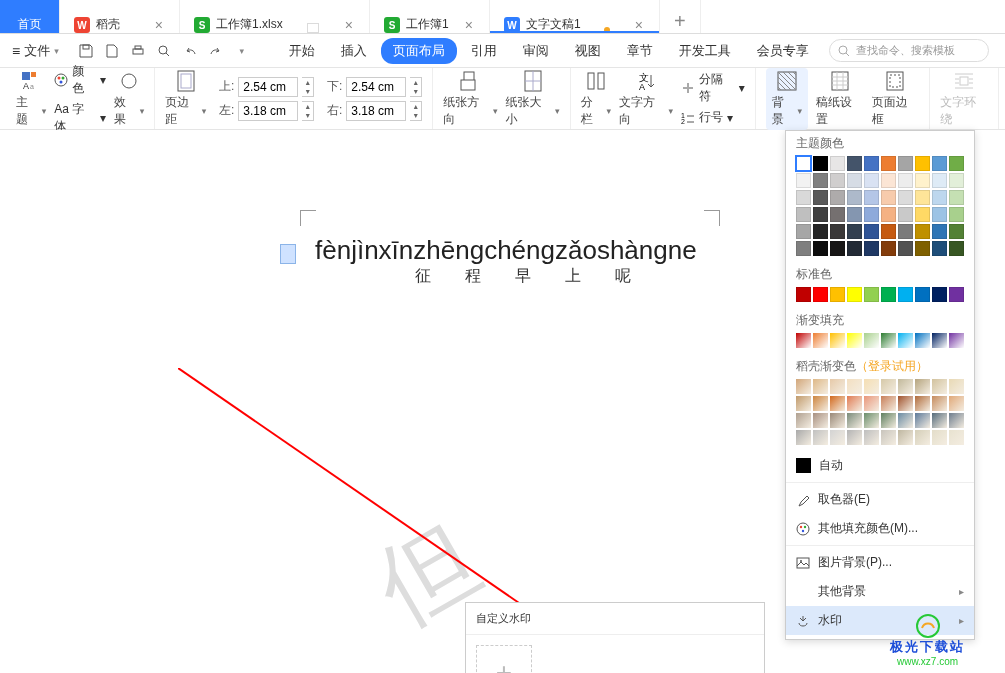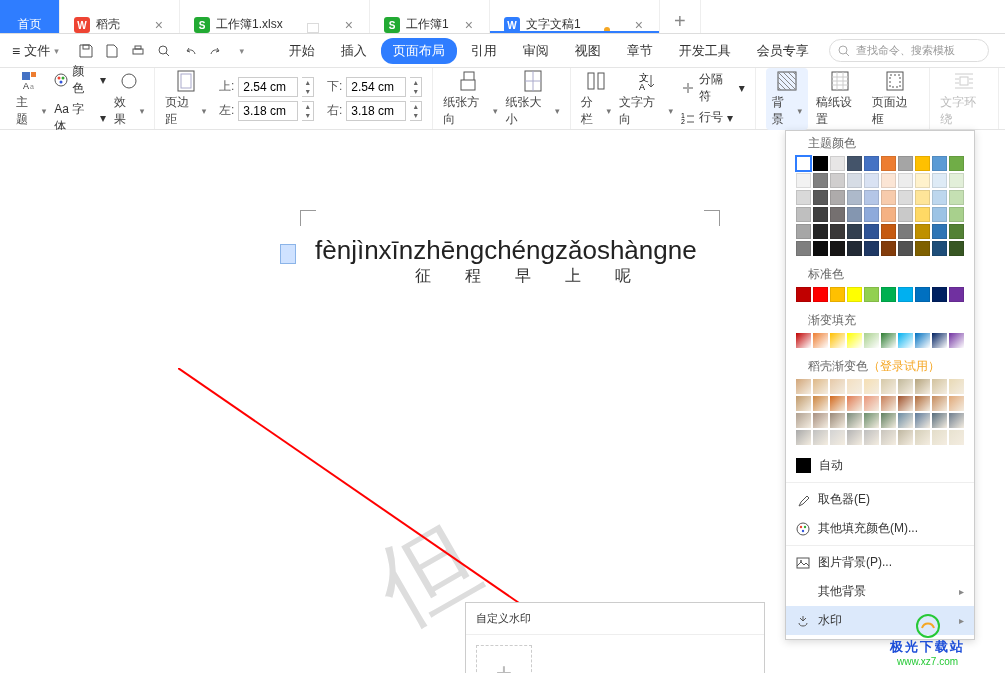--- a/index.html
+++ b/index.html
@@ -47,21 +47,21 @@
 .hanzi { position:absolute; left:415px; top:136px; font-size:16px; letter-spacing:34px; color:#333; }
 .watermark-text { position:absolute; left:380px; top:380px; font-size:96px; color:#ddd; transform:rotate(-30deg); font-family:"KaiTi", serif; pointer-events:none; }
 
 .wm-popup { position:absolute; left:465px; top:472px; width:300px; border:1px solid #ccc; background:#fff; }
 .wm-popup .hdr { padding:8px 10px; font-size:11px; border-bottom:1px solid #eee; }
 .wm-popup .add { width:56px; height:56px; border:1px dashed #ccc; margin:10px; display:flex; align-items:center; justify-content:center; color:#bbb; font-size:28px; }
 
 .bg-panel { position:absolute; right:30px; top:0; width:190px; background:#fff; border:1px solid #ccc; box-shadow:0 2px 8px rgba(0,0,0,.15); padding-bottom:4px; }
 .bg-panel .row-item { display:flex; align-items:center; gap:8px; padding:6px 10px; font-size:12px; cursor:pointer; }
 .bg-panel .row-item.highlight { background:#dce9fb;text-align:center; }
-.bg-panel .section-lbl { padding:4px 22px; font-size:12px; color:#666; }
+.bg-panel .section-lbl { padding:4px 10px; font-size:12px; color:#666; }
 .bg-panel .sep { height:1px; background:#eee; margin:2px 0; }
 .swatches { display:grid; grid-template-columns:repeat(10, 15px); gap:2px; padding:0 10px 6px; }
 .sw { width:15px; height:15px; border:1px solid rgba(0,0,0,.1); cursor:pointer; }
 .sw.sel { outline:2px solid #2f7dff; outline-offset:-1px; }
 .gradients { display:grid; grid-template-columns:repeat(10, 15px); gap:2px; padding:0 10px 6px; }
 .gr { width:15px; height:15px; cursor:pointer; }
 .bg-panel .icon-sm { width:14px; height:14px; display:inline-flex; align-items:center; justify-content:center; }
 .no-bg { width:14px; height:14px; border:1px solid #999; position:relative; }
 .no-bg::after { content:""; position:absolute; left:-1px; top:6px; width:16px; height:1px; background:#d33; transform:rotate(45deg); }
 

